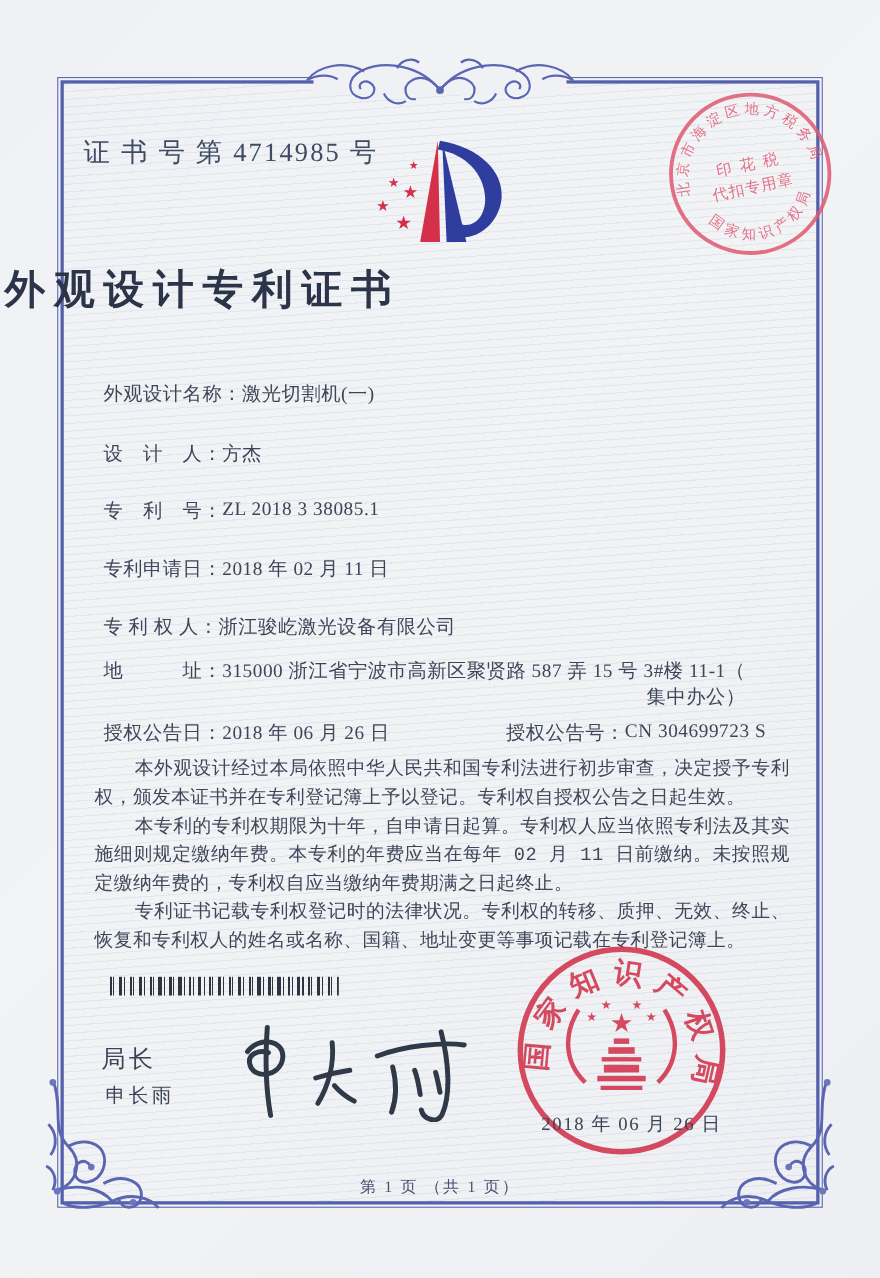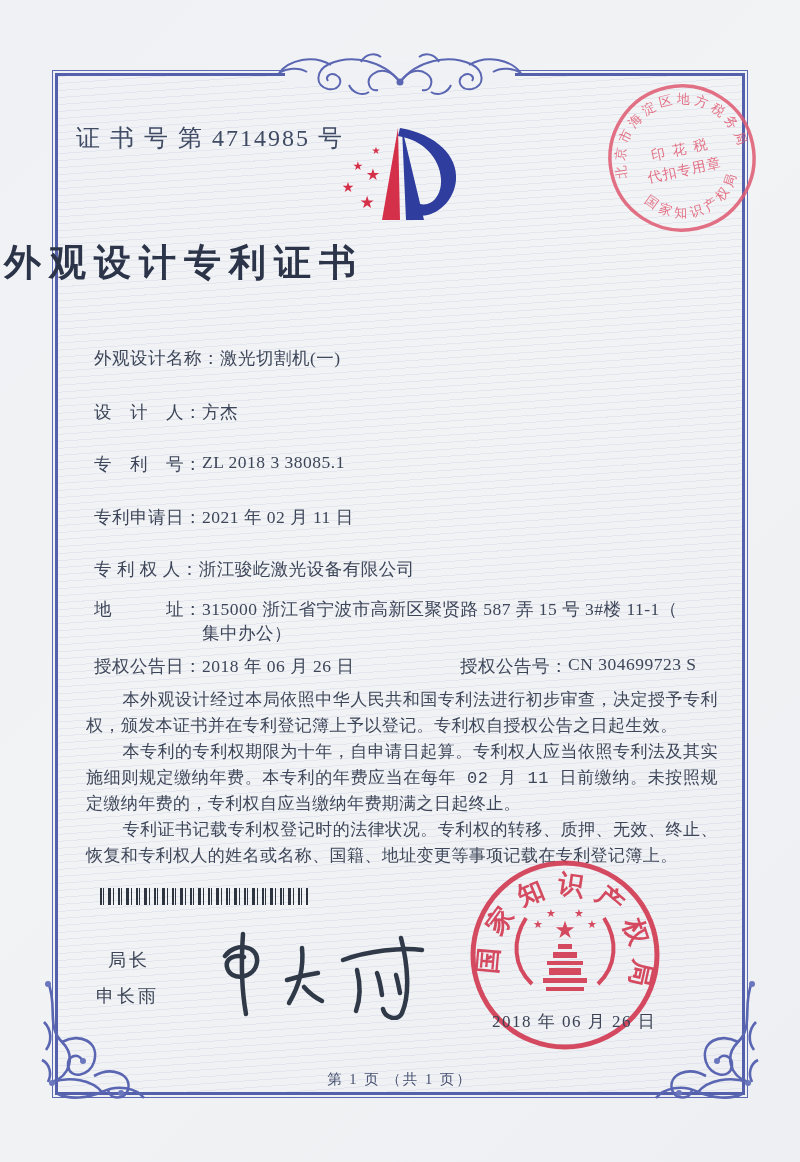--- a/index.html
+++ b/index.html
@@ -42,41 +42,41 @@
     position:absolute;left:0;top:234px;width:100%;margin:4px;
     text-align:left;font-size:37px;font-weight:bold;
     letter-spacing:8px;color:#2b3448;
   }
   
   .field{
     position:absolute;left:94px;font-size:17.5px;color:#3d4659;
     letter-spacing:.5px;display:flex;align-items:flex-start;
   }
   .field .lbl{white-space:pre;flex:none;}
-  .field .val{white-space:pre-wrap;max-width:478px;}
+  .field .val{white-space:pre-wrap;max-width:478px;text-align:right;}
   .f0{top:346px}.f1{top:400px}.f2{top:452px}.f3{top:505px}
   .f4{top:557px}.f5{top:597px}.f6{top:654px}
   .f7{top:654px;left:460px;}
   
   .paras{
     position:absolute;left:86px;top:688px;width:632px;
     font-size:17px;line-height:26px;color:#3e4759;
     text-align:justify;
   }
   .paras p{margin:0;text-indent:2.15em;letter-spacing:.4px;font-family:Liberation Mono, monospace;}
   
   .barcode{
     position:absolute;left:100px;top:888px;width:208px;height:17px;
     background:repeating-linear-gradient(90deg,
       #2e3440 0 2px,transparent 2px 3px,
       #2e3440 3px 4px,transparent 4px 8px,
       #2e3440 8px 11px,transparent 11px 13px,
       #2e3440 13px 14px,transparent 14px 18px);
   }
-  .signer-role{position:absolute;left:108px;top:948px;font-size:18px;color:#3c4557;letter-spacing:3px;font-family:Liberation Mono, monospace;}
+  .signer-role{position:absolute;left:92px;top:948px;font-size:22px;color:#3c4557;letter-spacing:3px;font-family:Liberation Mono, monospace;}
   .signer-name{position:absolute;left:96px;top:984px;font-size:18px;color:#3c4557;letter-spacing:3px;}
   .signature{position:absolute;left:205px;top:918px;width:232px;height:102px;}
   .main-seal{position:absolute;left:466px;top:856px;width:198px;height:198px;opacity:.9;}
   .seal-date{
     position:absolute;left:492px;top:1010px;font-size:17px;
     color:#3a4254;letter-spacing:1.5px;white-space:pre;
   }
   .footer{
     position:absolute;left:0;top:1070px;width:100%;
     text-align:center;font-size:14.5px;color:#465070;letter-spacing:2px;
@@ -179,21 +179,21 @@
   <div class="field f1">
     <span class="lbl">设　计　人：</span>
     <span class="val">方杰</span>
   </div>
   <div class="field f2">
     <span class="lbl">专　利　号：</span>
     <span class="val">ZL 2018 3 38085.1</span>
   </div>
   <div class="field f3">
     <span class="lbl">专利申请日：</span>
-    <span class="val">2021 年 02 月 11 日</span>
+    <span class="val">2018 年 02 月 11 日</span>
   </div>
   <div class="field f4">
     <span class="lbl">专 利 权 人：</span>
     <span class="val">浙江骏屹激光设备有限公司</span>
   </div>
   <div class="field f5">
     <span class="lbl">地　　　址：</span>
     <span class="val">315000 浙江省宁波市高新区聚贤路 587 弄 15 号 3#楼 11-1（
 集中办公）</span>
   </div>

